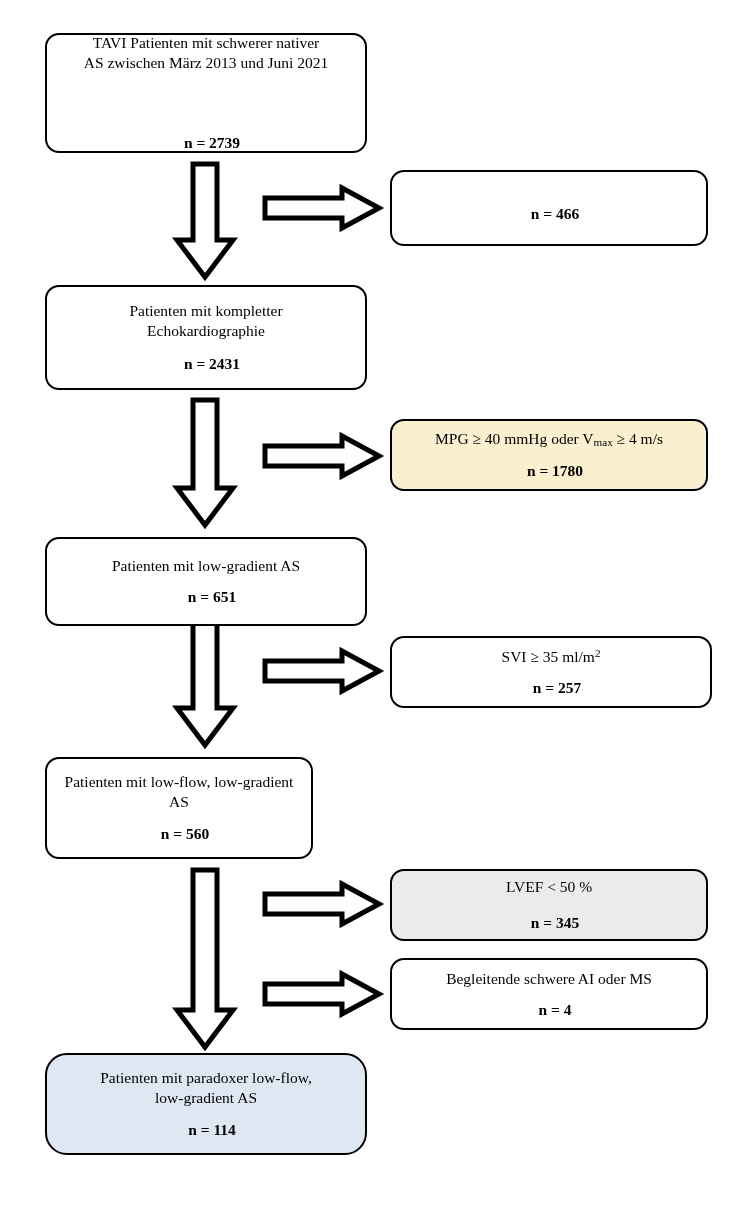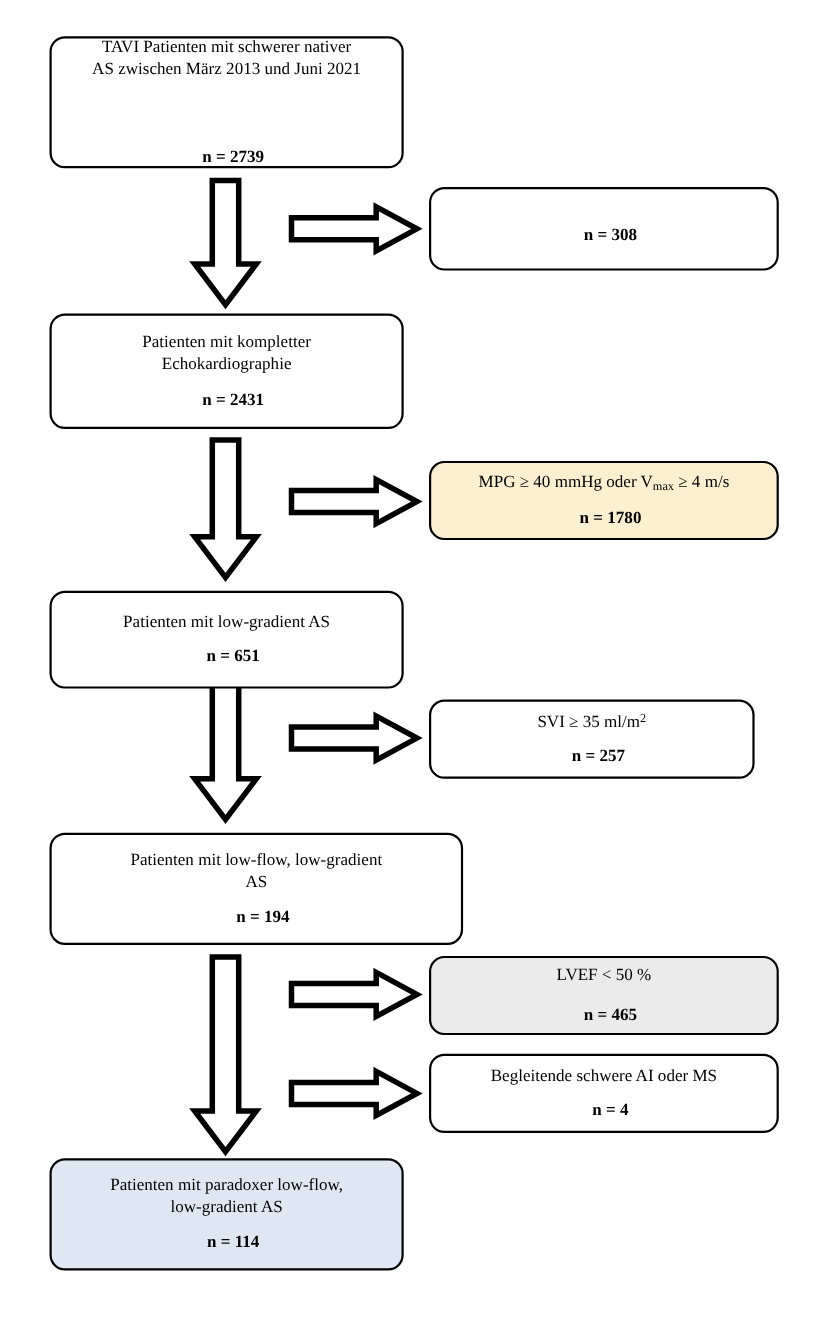--- a/index.html
+++ b/index.html
@@ -46,21 +46,21 @@
     font-size: 15.5px;
     font-weight: bold;
     display: block;
     margin-top: 13px;
     margin-left: 12px;
   }
   .node.tight .count { margin-top: 11px; }
 
   .node.fill-yellow { background: #FAEFCF; align-items: center; }
   .node.fill-gray   { background: #EBEBEB; justify-content: space-between; }
-  .node.fill-blue   { background: #DFE8F2; }
+  .node.fill-blue   { background: #DFE8F2; border-radius: 22px; }
 
   
   .arrow {
     position: absolute;
   }
   .arrow svg { display: block; overflow: visible; }
   .arrow svg polygon {
     fill: #ffffff;
     stroke: #000000;
     stroke-width: 5;
@@ -139,49 +139,49 @@
     <span class="label">Patienten mit kompletter
 Echokardiographie</span>
     <span class="count">n = 2431</span>
   </div>
 
   <div class="node tight" style="left:45px; top:537px; width:322px; height:89px;">
     <span class="label">Patienten mit low-gradient AS</span>
     <span class="count">n = 651</span>
   </div>
 
-  <div class="node" style="left:45px; top:757px; width:376px; height:102px;">
+  <div class="node" style="left:45px; top:757px; width:268px; height:102px;">
     <span class="label">Patienten mit low-flow, low-gradient
 AS</span>
-    <span class="count">n = 194</span>
+    <span class="count">n = 560</span>
   </div>
 
   <div class="node fill-blue" style="left:45px; top:1053px; width:322px; height:102px;">
     <span class="label">Patienten mit paradoxer low-flow,
 low-gradient AS</span>
     <span class="count">n = 114</span>
   </div>
 
   <div class="node tight" style="left:390px; top:170px; width:318px; height:76px;">
-    <span class="count">n = 308</span>
+    <span class="count">n = 466</span>
   </div>
 
   <div class="node tight fill-yellow" style="left:390px; top:419px; width:318px; height:72px;">
     <span class="label"><span>MPG ≥ 40 mmHg oder V</span><sub>max</sub><span> ≥ 4 m/s</span></span>
     <span class="count">n = 1780</span>
   </div>
 
-  <div class="node tight" style="left:390px; top:636px; width:296px; height:72px;">
+  <div class="node tight" style="left:390px; top:636px; width:322px; height:72px;">
     <span class="label"><span>SVI ≥ 35 ml/m</span><sup>2</sup></span>
     <span class="count">n = 257</span>
   </div>
 
   <div class="node tight fill-gray" style="left:390px; top:869px; width:318px; height:72px;">
     <span class="label">LVEF &lt; 50 %</span>
-    <span class="count">n = 465</span>
+    <span class="count">n = 345</span>
   </div>
 
   <div class="node tight" style="left:390px; top:958px; width:318px; height:72px;justify-content:center;">
     <span class="label">Begleitende schwere AI oder MS</span>
     <span class="count">n = 4</span>
   </div>
 
 </div>
 
 </body></html>

